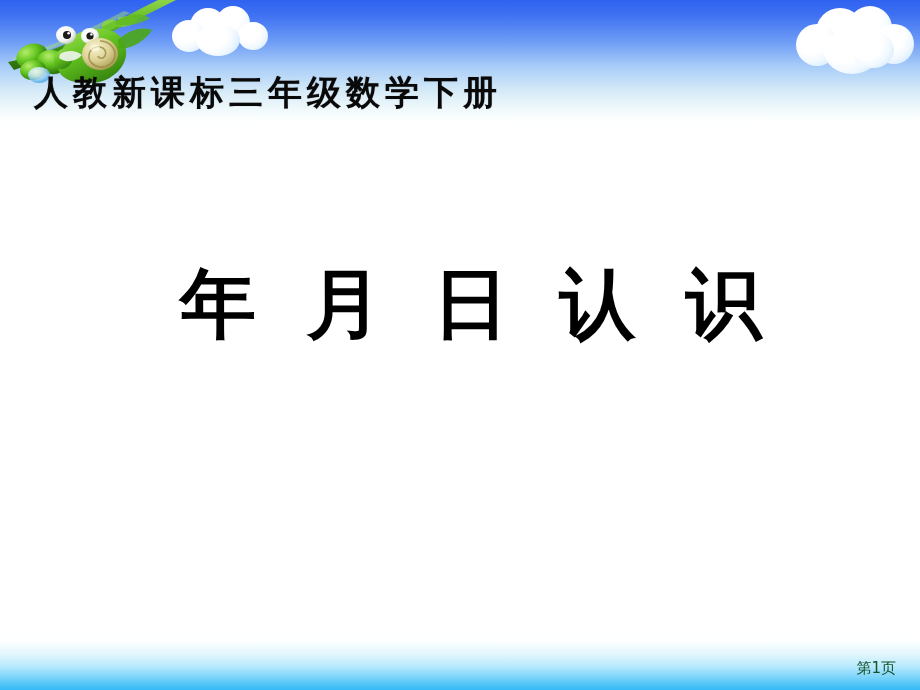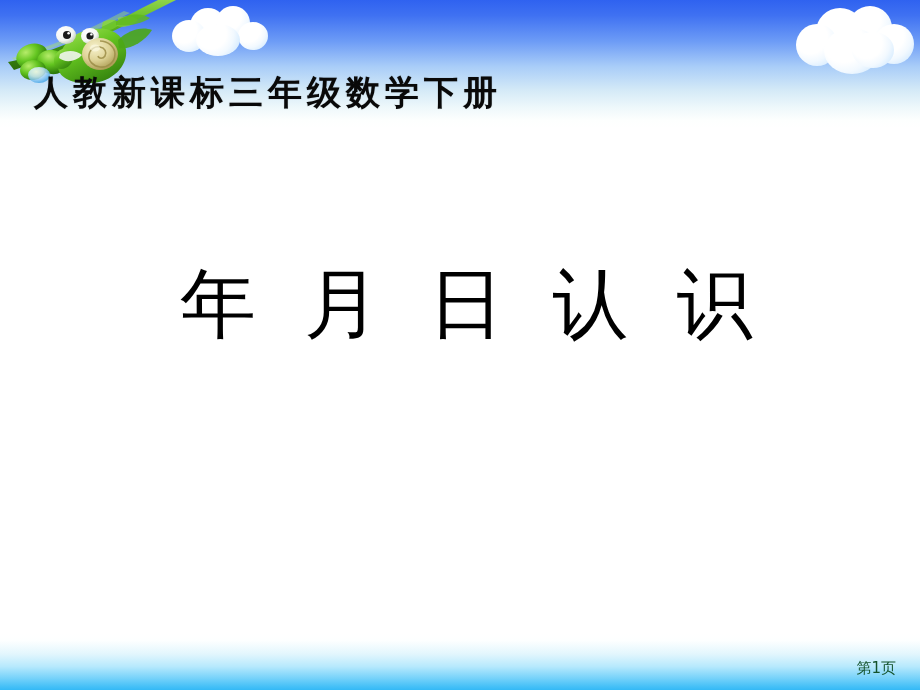--- a/index.html
+++ b/index.html
@@ -109,21 +109,21 @@
     text-shadow: 0 0 1px rgba(0,0,0,0.35);
   }
 
   
   .main-title {
     position: absolute;
     left: 180px;
     top: 258px;
     font-family: "DejaVu Sans", "Liberation Sans", sans-serif;
     font-size: 76px;
-    font-weight: normal;
+    font-weight: bold;
     letter-spacing: 12px;
     color: #000000;
     white-space: nowrap;
     line-height: 92px;
   }
 
   
   .page-number {
     position: absolute;
     right: 24px;

